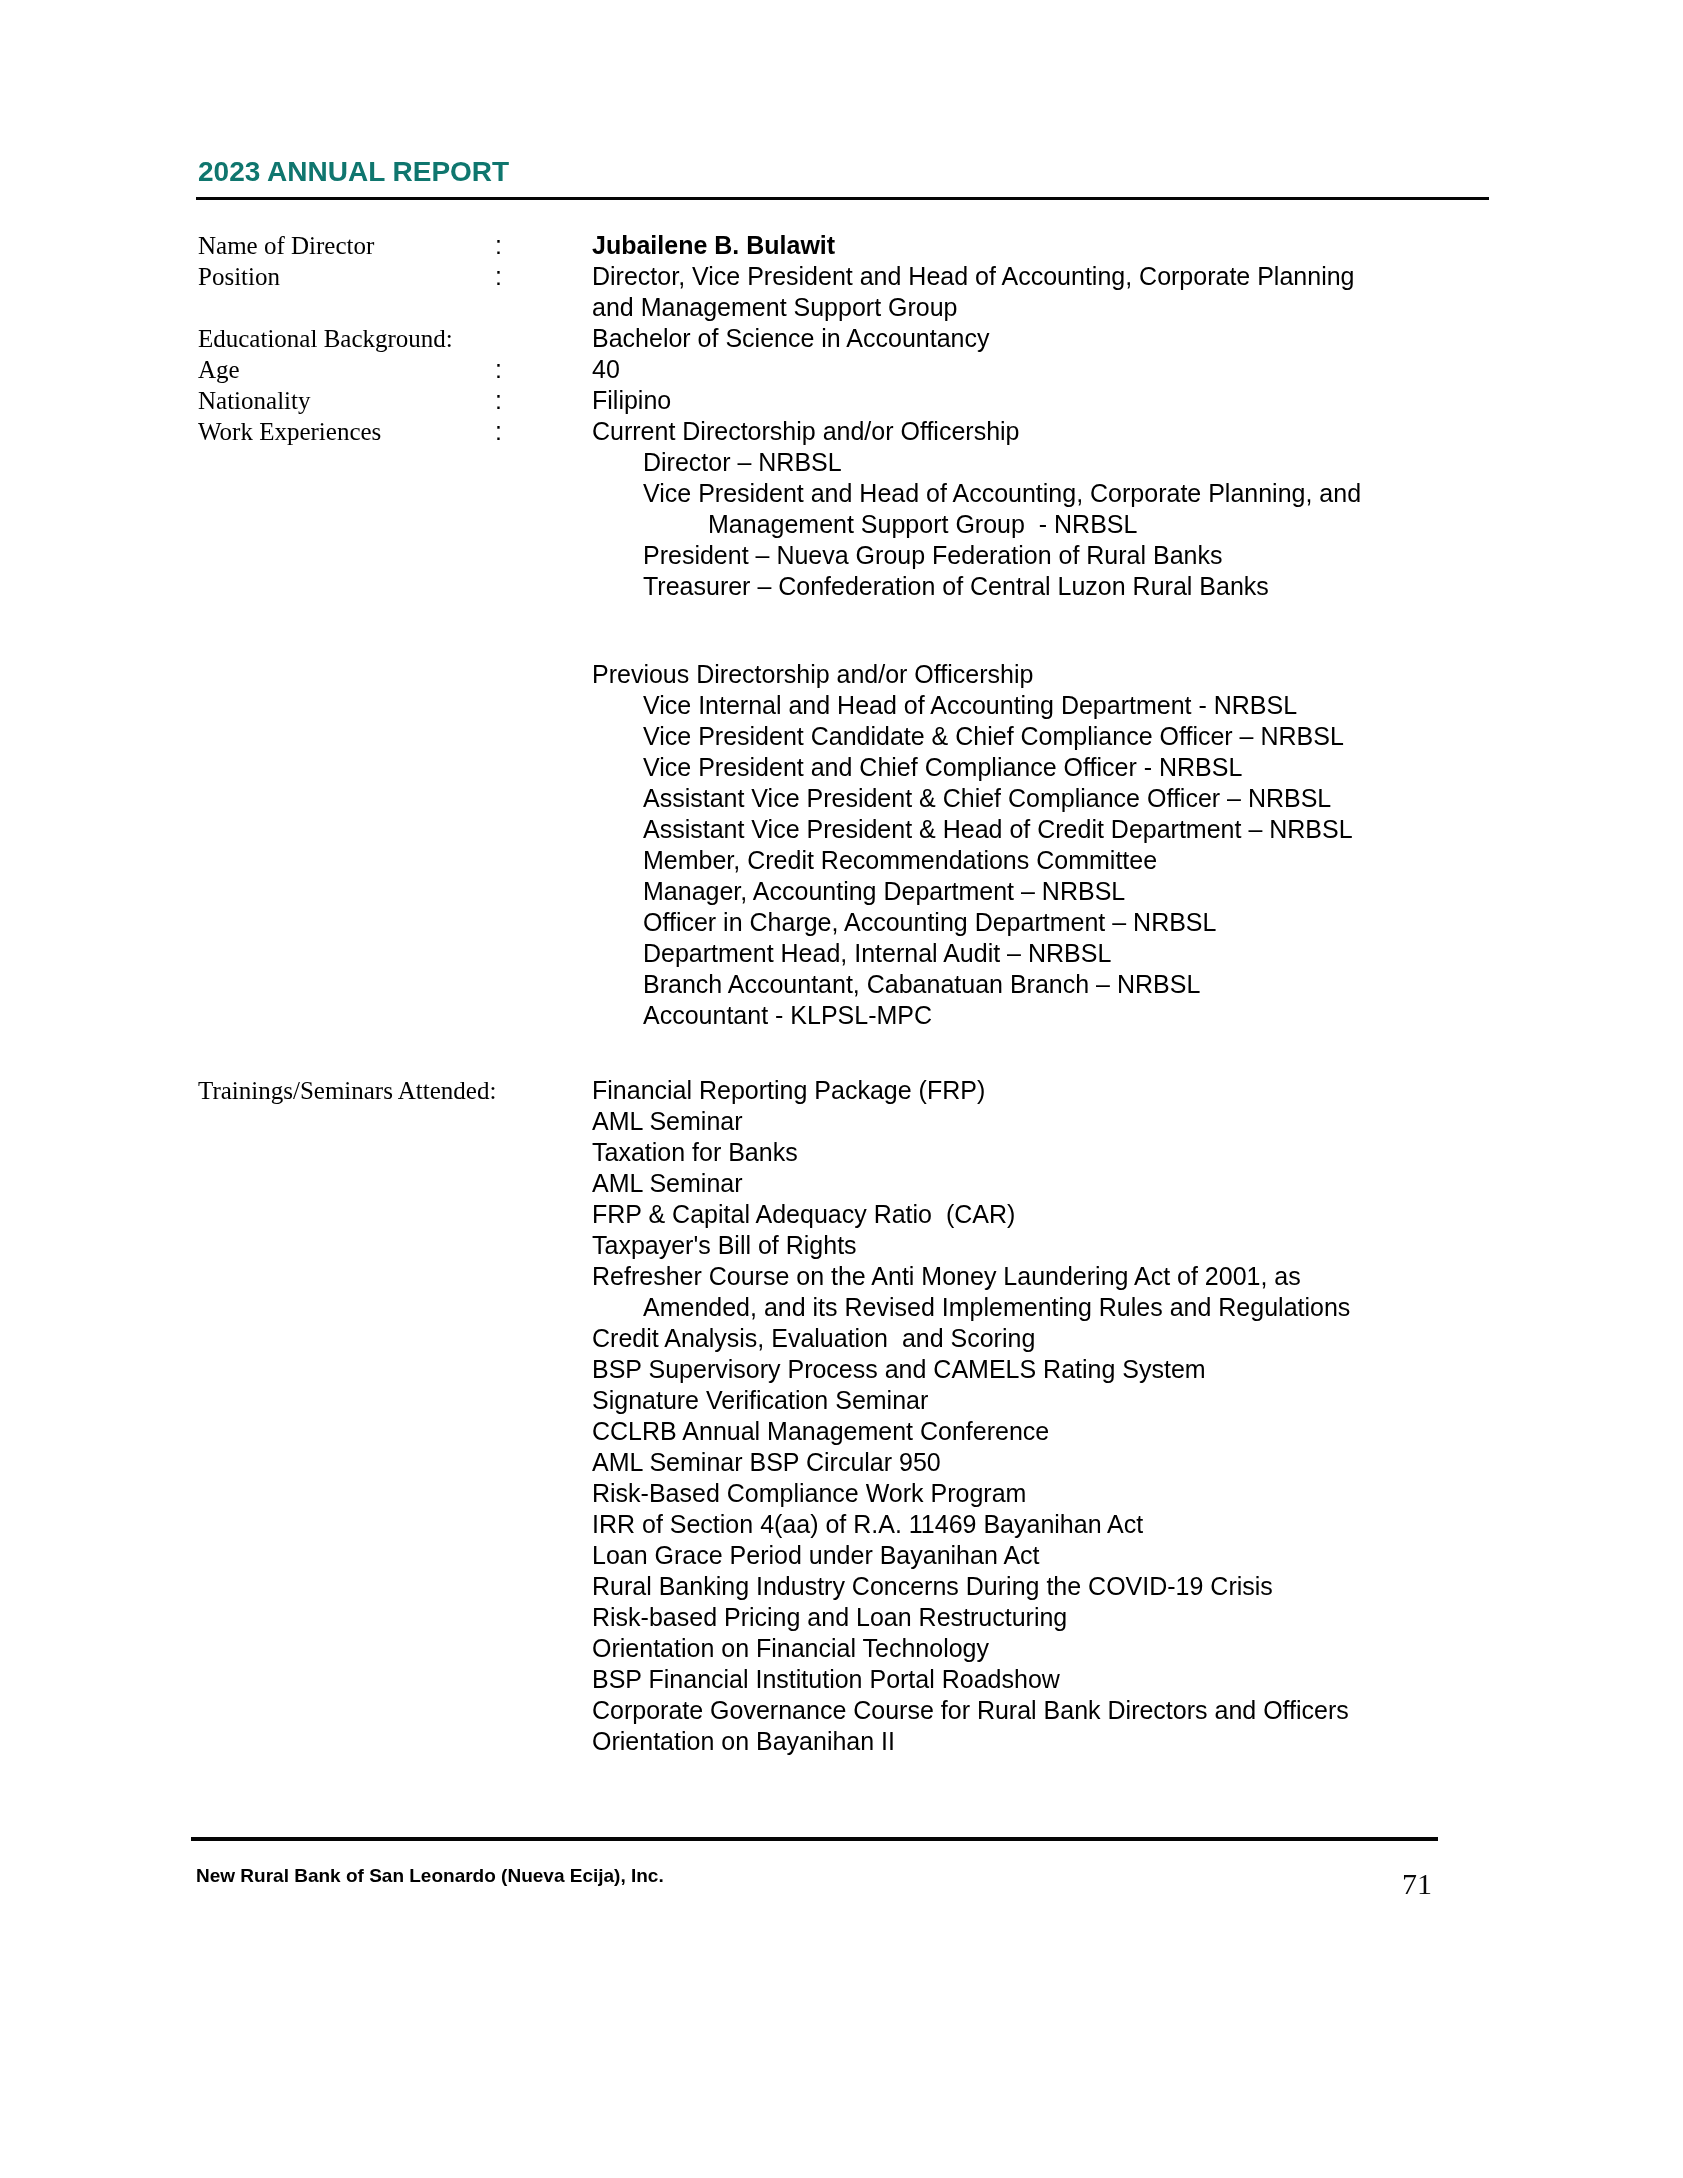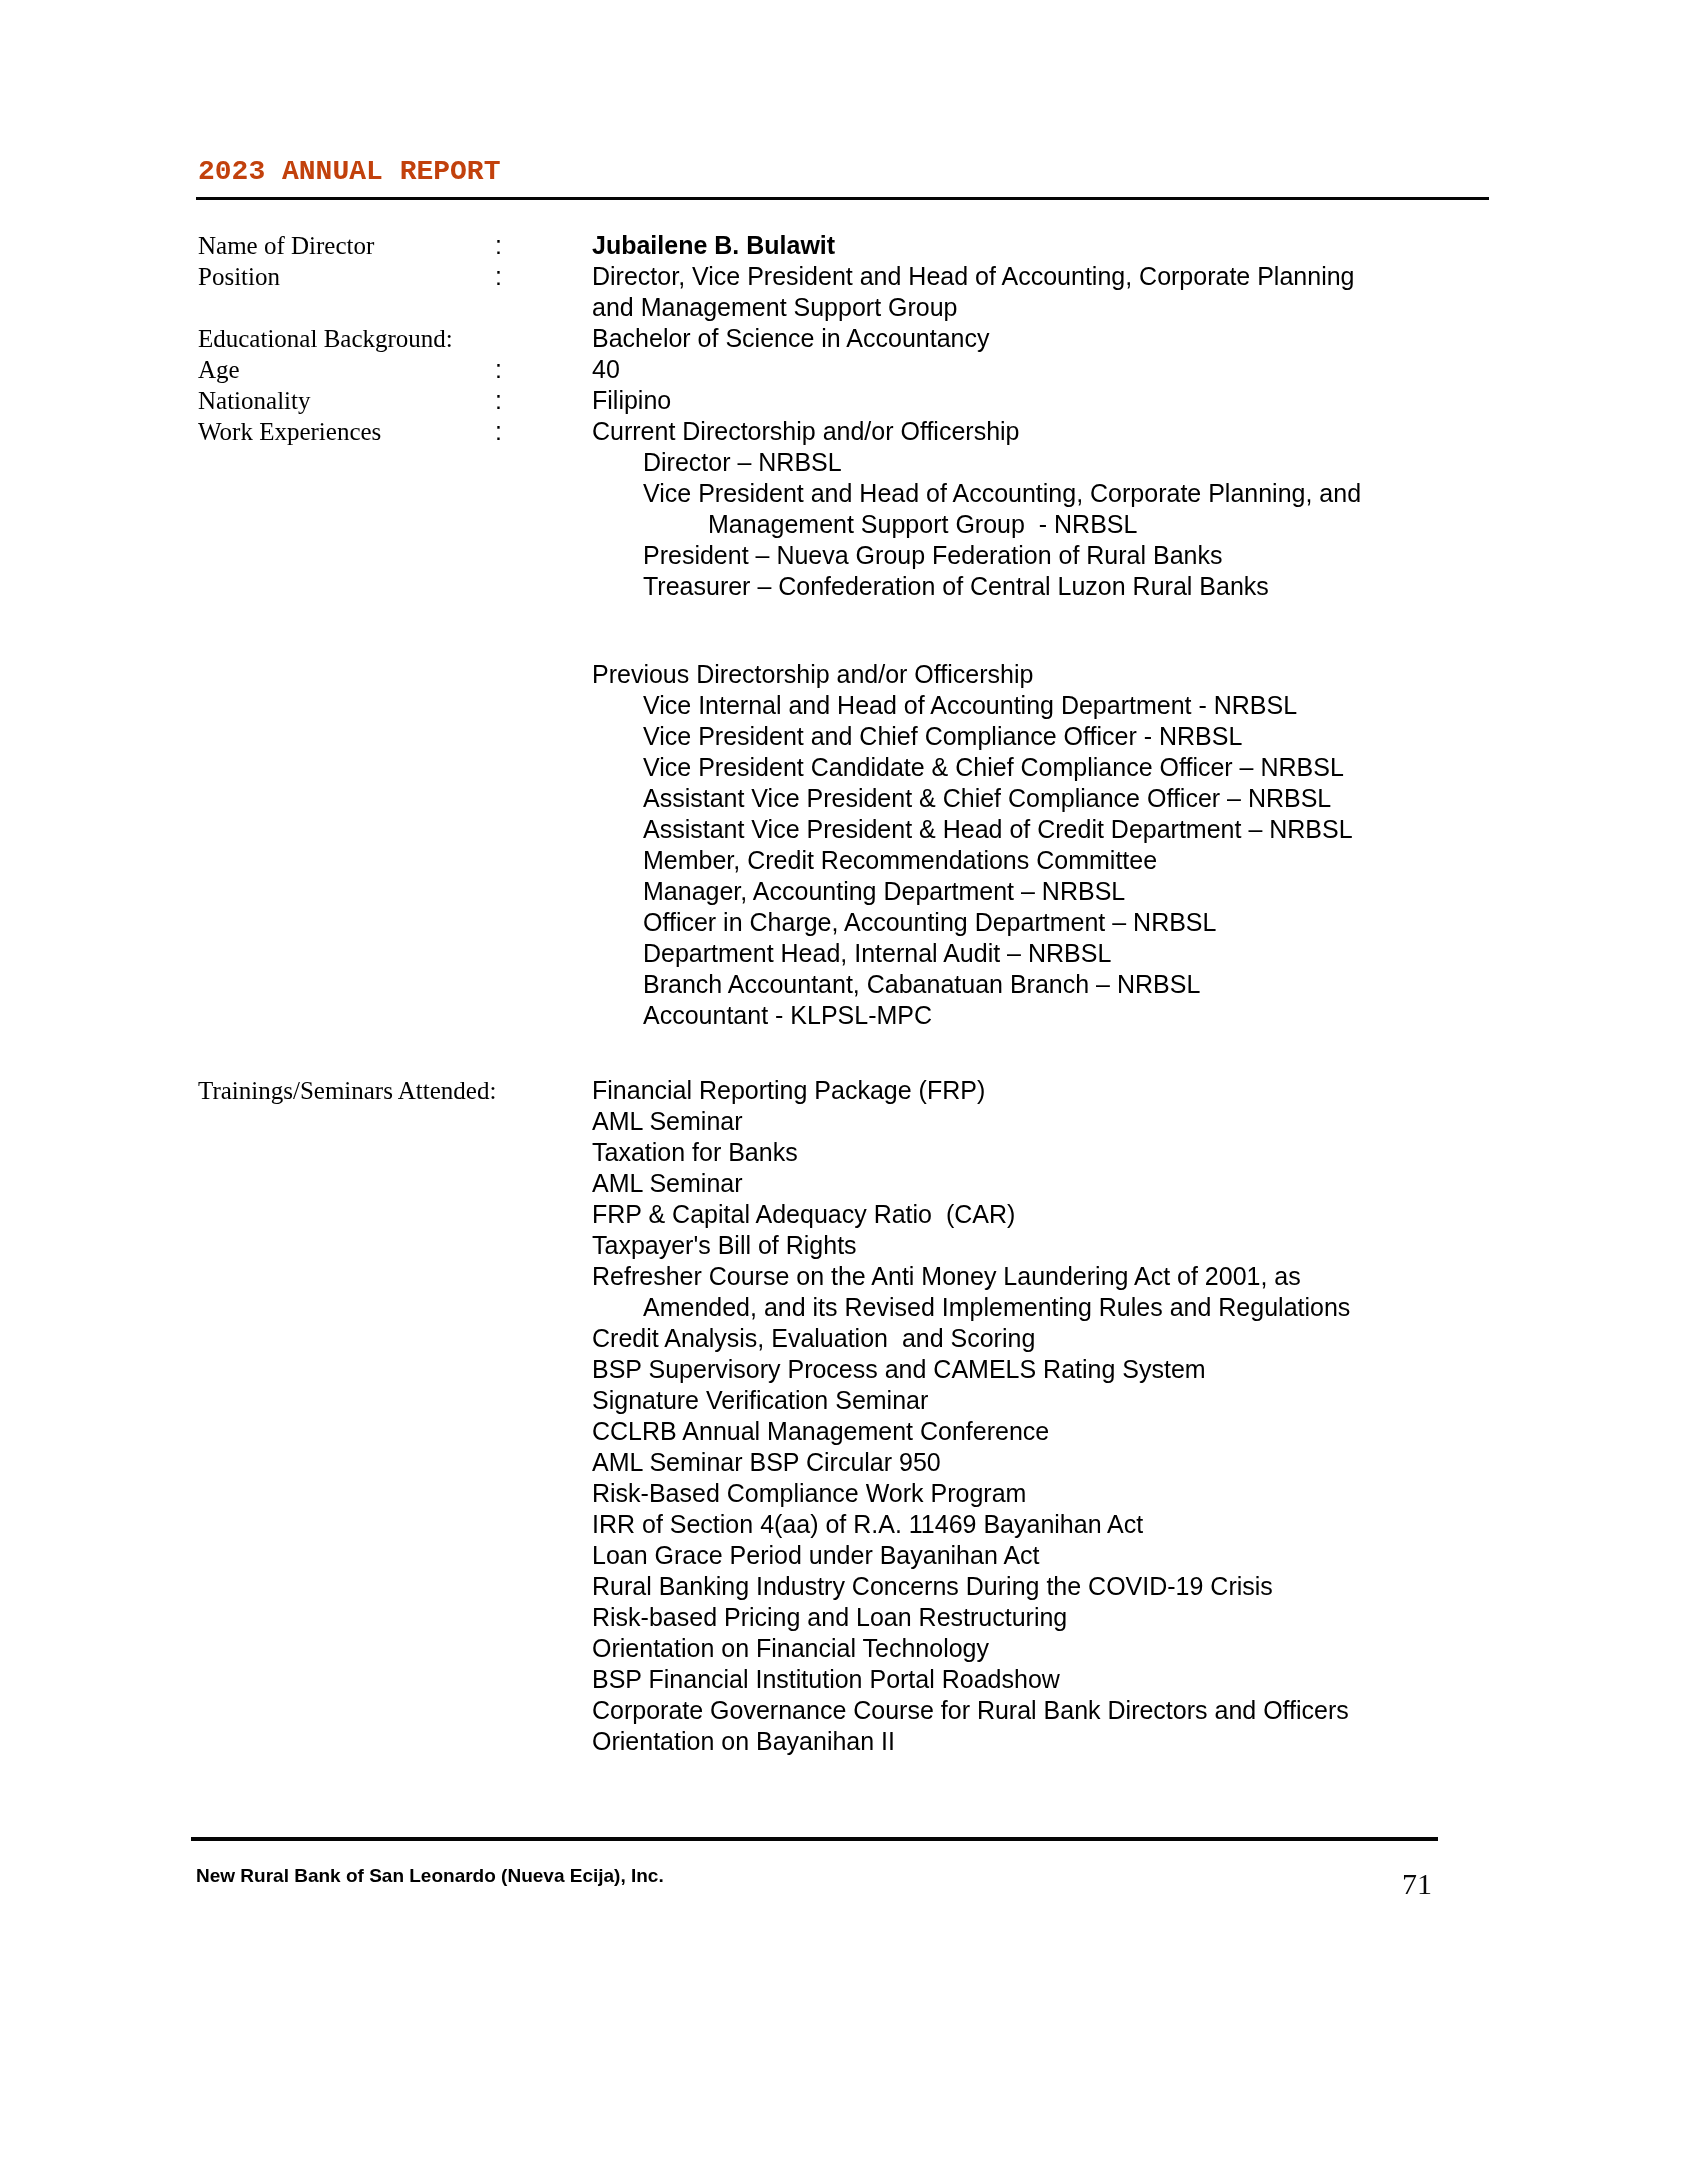--- a/index.html
+++ b/index.html
@@ -8,21 +8,21 @@
     width:1683px; height:2178px;
     background:#ffffff;
     font-family:"Liberation Sans", sans-serif;
     color:#000000;
     overflow:hidden;
   }
   
   .report-title {
     position:absolute; left:198px; top:156px;
     font-size:28px; font-weight:bold; letter-spacing:0px;
-    color:#c2410c; white-space:pre;font-family:Liberation Mono, monospace;
+    color:#0f766e; white-space:pre;
   }
   .header-rule {
     position:absolute; left:196px; top:197px;
     width:1293px; height:3px; background:#050505;
   }
   
   .content { position:absolute; left:0; top:230px; width:1683px; font-size:25px; line-height:31px; }
   .line { position:relative; height:31px; white-space:pre; }
   .label { position:absolute; left:198px; top:0; white-space:pre;font-family:Liberation Serif, serif; }
   .colon { position:absolute; left:495px; top:0; white-space:pre; }
@@ -108,22 +108,22 @@
 
     <div class="sp-a"></div>
 
     <div class="section">
       <div class="line">
         <span class="val">Previous Directorship and/or Officership</span>
       </div>
       <div>
 
       <div class="line"><span class="val ind1">Vice Internal and Head of Accounting Department - NRBSL</span></div>
+          <div class="line"><span class="val ind1">Vice President Candidate &amp; Chief Compliance Officer – NRBSL</span></div>
           <div class="line"><span class="val ind1">Vice President and Chief Compliance Officer - NRBSL</span></div>
-          <div class="line"><span class="val ind1">Vice President Candidate &amp; Chief Compliance Officer – NRBSL</span></div>
           <div class="line"><span class="val ind1">Assistant Vice President &amp; Chief Compliance Officer – NRBSL</span></div>
           <div class="line"><span class="val ind1">Assistant Vice President &amp; Head of Credit Department – NRBSL</span></div>
           <div class="line"><span class="val ind1">Member, Credit Recommendations Committee</span></div>
           <div class="line"><span class="val ind1">Manager, Accounting Department – NRBSL</span></div>
           <div class="line"><span class="val ind1">Officer in Charge, Accounting Department – NRBSL</span></div>
           <div class="line"><span class="val ind1">Department Head, Internal Audit – NRBSL</span></div>
           <div class="line"><span class="val ind1">Branch Accountant, Cabanatuan Branch – NRBSL</span></div>
           <div class="line"><span class="val ind1">Accountant - KLPSL-MPC</span></div>
         </div>
     </div>

